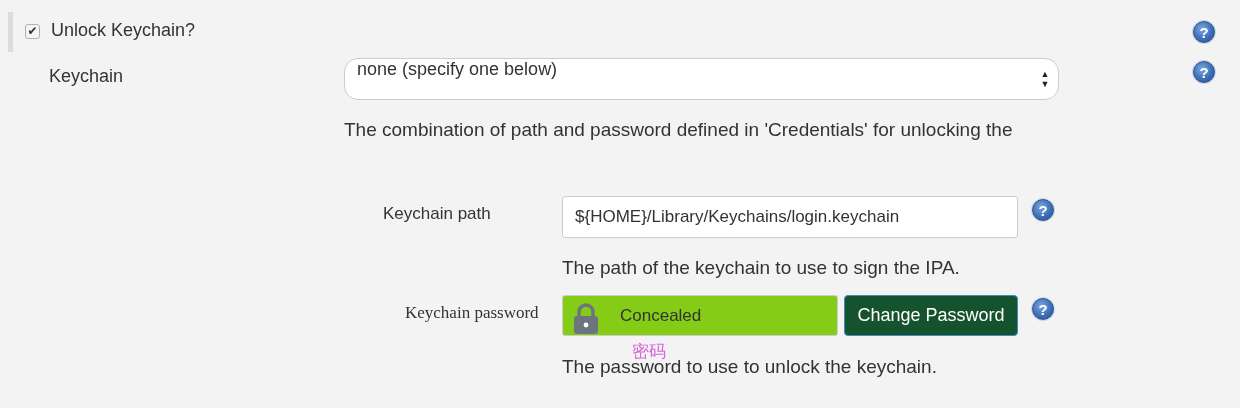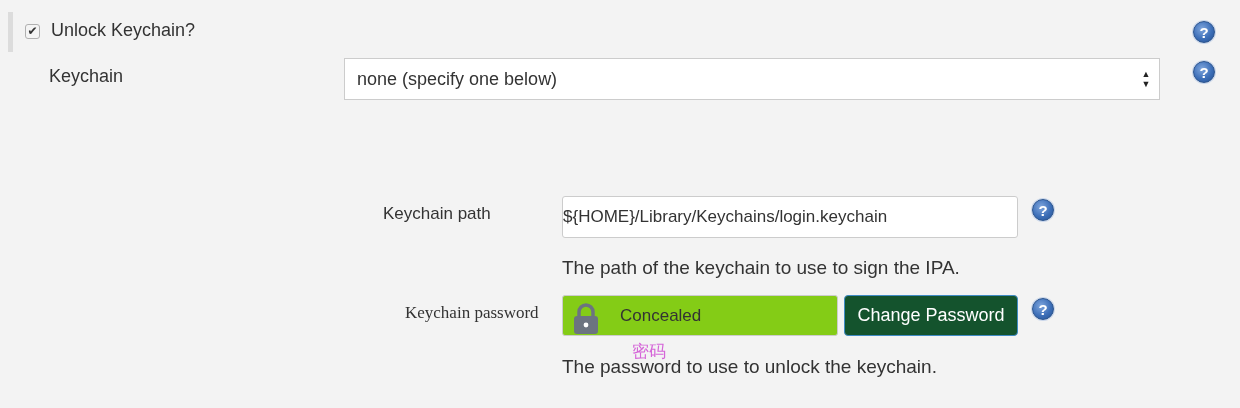--- a/index.html
+++ b/index.html
@@ -22,23 +22,23 @@
   .help {
     width:22px; height:22px; border-radius:50%;
     background:radial-gradient(circle at 40% 35%, #7fa6dd 0%, #3d6fb8 55%, #24508f 100%);
     border:1px solid #2a548f;
     box-shadow:0 0 0 1px #c9d6ea;
     color:#fff; font-weight:bold; font-size:15px;
     display:flex; align-items:center; justify-content:center;
     box-sizing:border-box;
   }
   .select {
-    left:344px; top:58px; width:816px; height:42px;
-    background:#fff; border:1px solid #ccc; border-radius:0; box-sizing:border-box;
-    font-size:18px; padding-left:12px; display:flex; align-items:center;
+    left:344px; top:58px; width:715px; height:42px;
+    background:#fff; border:1px solid #ccc; border-radius:14px; box-sizing:border-box;
+    font-size:18px; padding-left:12px; display:flex; align-items:flex-start;
   }
   .select-arrows {
     position:absolute; right:8px; top:10px; width:10px; font-size:9px; line-height:10px;
     color:#222; text-align:center;
   }
   .desc { font-size:19px; line-height:30px; color:#333; }
   .input {
     background:#fff; border:1px solid #ccc; border-radius:3px; box-sizing:border-box;
     font-size:17px; display:flex; align-items:center;
   }
@@ -65,24 +65,25 @@
 <div class="abs label-lg" style="left:49px; top:66px;">Keychain</div>
 <div class="abs select">
   <span>none (specify one below)</span>
   <span class="select-arrows">▲<br>▼</span>
 </div>
 <div class="abs help" style="left:1193px; top:61px;">
     <span>?</span>
   </div>
 
 <div class="abs desc" style="left:344px; top:115px;">
+  <div>The combination of path and password defined in 'Credentials' for unlocking the</div>
 </div>
 
 <div class="abs" style="left:383px; top:204px; font-size:17px;">Keychain path</div>
-<div class="abs input" style="left:562px; top:196px; width:456px; height:42px; padding-left:0;">
+<div class="abs input" style="left:562px; top:196px; width:456px; height:42px; padding-left:12px;">
   <span>${HOME}/Library/Keychains/login.keychain</span>
 </div>
 <div class="abs help" style="left:1032px; top:199px;">
     <span>?</span>
   </div>
 <div class="abs desc" style="left:562px; top:253px;">The path of the keychain to use to sign the IPA.</div>
 
 <div class="abs" style="left:405px; top:303px; font-size:17px;font-family:Liberation Serif, serif;">Keychain password</div>
 <div class="abs input" style="left:562px; top:295px; width:276px; height:41px; padding-left:57px; background:#84cc16;">
   <svg class="lock" viewBox="0 0 28 32">

